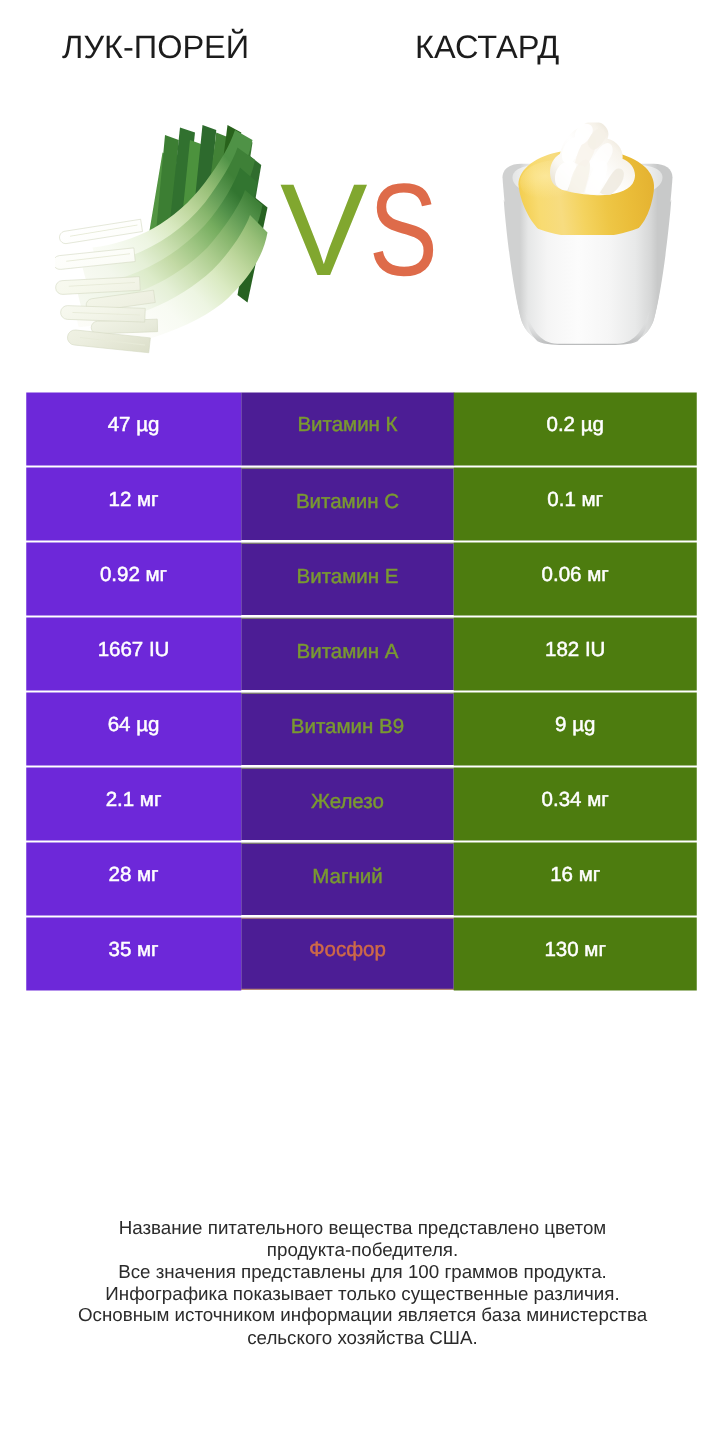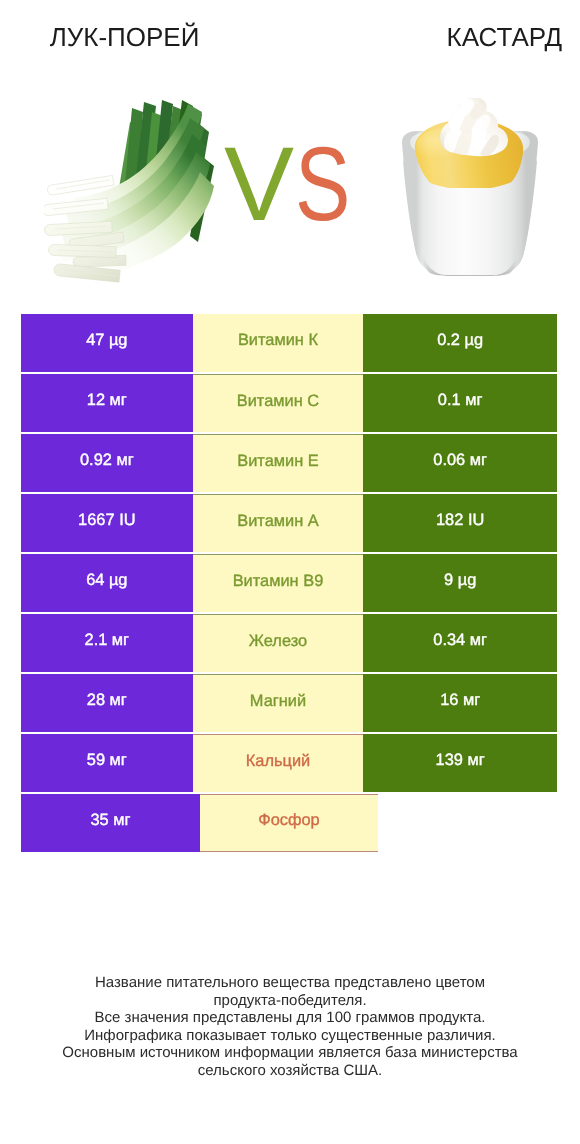--- a/index.html
+++ b/index.html
@@ -9,40 +9,40 @@
     -webkit-font-smoothing:antialiased;
     text-rendering:geometricPrecision;
     overflow:hidden;
   }
   .page { position:relative; width:580px; height:1144px;padding-left:28px; }
 
   
   .titles { position:absolute; top:0; left:0; width:580px; height:60px; }
   .title { position:absolute; top:22px; font-size:26px; line-height:30px; color:#1c1c1c; font-weight:400; white-space:nowrap; }
   .title-left  { left:0;   width:249px; text-align:center; }
-  .title-right { left:314px; width:248px; text-align:right; }
+  .title-right { left:332px; width:248px; text-align:left; }
 
   
   .hero { position:absolute; top:60px; left:0; width:484px; height:250px; }
   .vs { position:absolute; left:224px; top:75px; font-size:105px; font-weight:400; line-height:100px; letter-spacing:0px; }
   .vs .v { display:inline-block; }
   .vs .s { display:inline-block; transform:scaleX(0.79); transform-origin:left center; margin-left:0.5px; }
   .vs .v { color:#81a72f; }
   .vs .s { color:#de6b4a; }
 
   .leek-wrap { position:absolute; left:44px; top:34px; width:184px; height:192px; }
   .custard-wrap { position:absolute; left:398px; top:38px; width:144px; height:182px; }
 
   
   .table { position:absolute; left:21px; top:314px; width:536px; }
   .row { position:relative; height:58px; margin-bottom:2px; display:flex; }
   .row:last-child { margin-bottom:0; }
   .cell { transform:translateZ(0); display:flex; align-items:center; justify-content:center; box-sizing:border-box; font-size:16.4px; font-weight:400; line-height:16px; padding-bottom:6px; }
   .cell-left  { width:179px; background:#6d28d9; color:#ffffff; -webkit-text-stroke:0.4px #ffffff; }
-  .cell-mid   { width:178px; background:#fef9c3; }
+  .cell-mid   { width:178px; background:#4c1d95; }
   .cell-right { width:202px; background:#4d7c0f; color:#ffffff; -webkit-text-stroke:0.4px #ffffff; }
   .win-green .cell-mid { color:#7a9a30; -webkit-text-stroke:0.35px #7a9a30; }
   .win-orange .cell-mid { color:#cf6a47; -webkit-text-stroke:0.35px #cf6a47; }
   .row + .row .cell-mid { border-top:1px solid transparent; }
   .row.win-green + .row.win-green .cell-mid, .row.win-orange + .row.win-green .cell-mid { border-top-color:#8a9a63; }
   .row.win-green + .row.win-orange .cell-mid, .row.win-orange + .row.win-orange .cell-mid { border-top-color:#b98878; }
   .row:last-child.win-green .cell-mid { border-bottom:1px solid #8a9a63; }
   .row:last-child.win-orange .cell-mid { border-bottom:1px solid #b98878; }
 
   
@@ -255,27 +255,23 @@
         <div class="cell cell-left">2.1 мг</div>
         <div class="cell cell-mid">Железо</div>
         <div class="cell cell-right">0.34 мг</div>
       </div>
       <div class="row win-green">
         <div class="cell cell-left">28 мг</div>
         <div class="cell cell-mid">Магний</div>
         <div class="cell cell-right">16 мг</div>
       </div>
       <div class="row win-orange">
-        <div class="cell cell-left">59 мг</div>
-        <div class="cell cell-mid">Кальций</div>
-        <div class="cell cell-right">139 мг</div>
-      </div>
-      <div class="row win-orange">
         <div class="cell cell-left">35 мг</div>
         <div class="cell cell-mid">Фосфор</div>
+        <div class="cell cell-right">130 мг</div>
       </div>
     </div>
 
   <div class="footer">
       <div>Название питательного вещества представлено цветом</div>
       <div>продукта-победителя.</div>
       <div>Все значения представлены для 100 граммов продукта.</div>
       <div>Инфографика показывает только существенные различия.</div>
       <div>Основным источником информации является база министерства</div>
       <div>сельского хозяйства США.</div>

